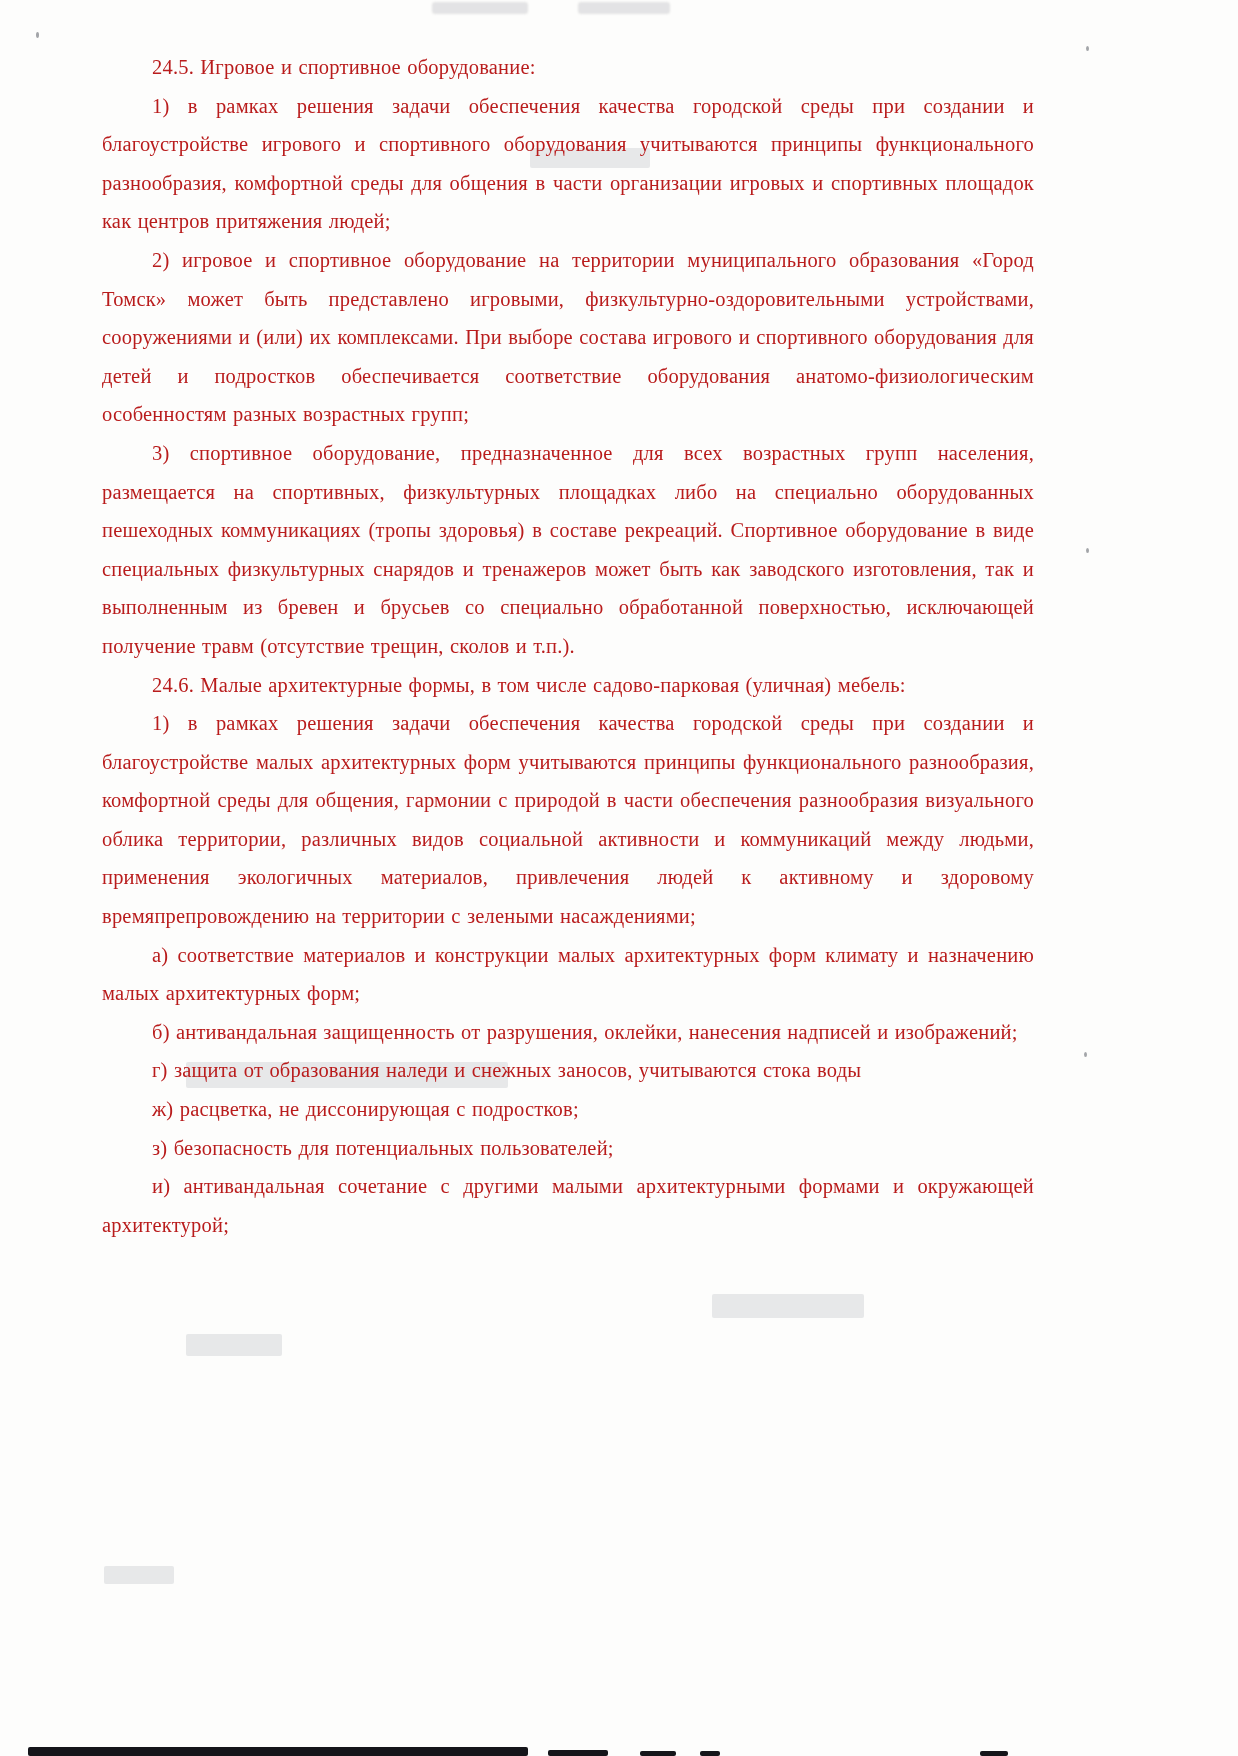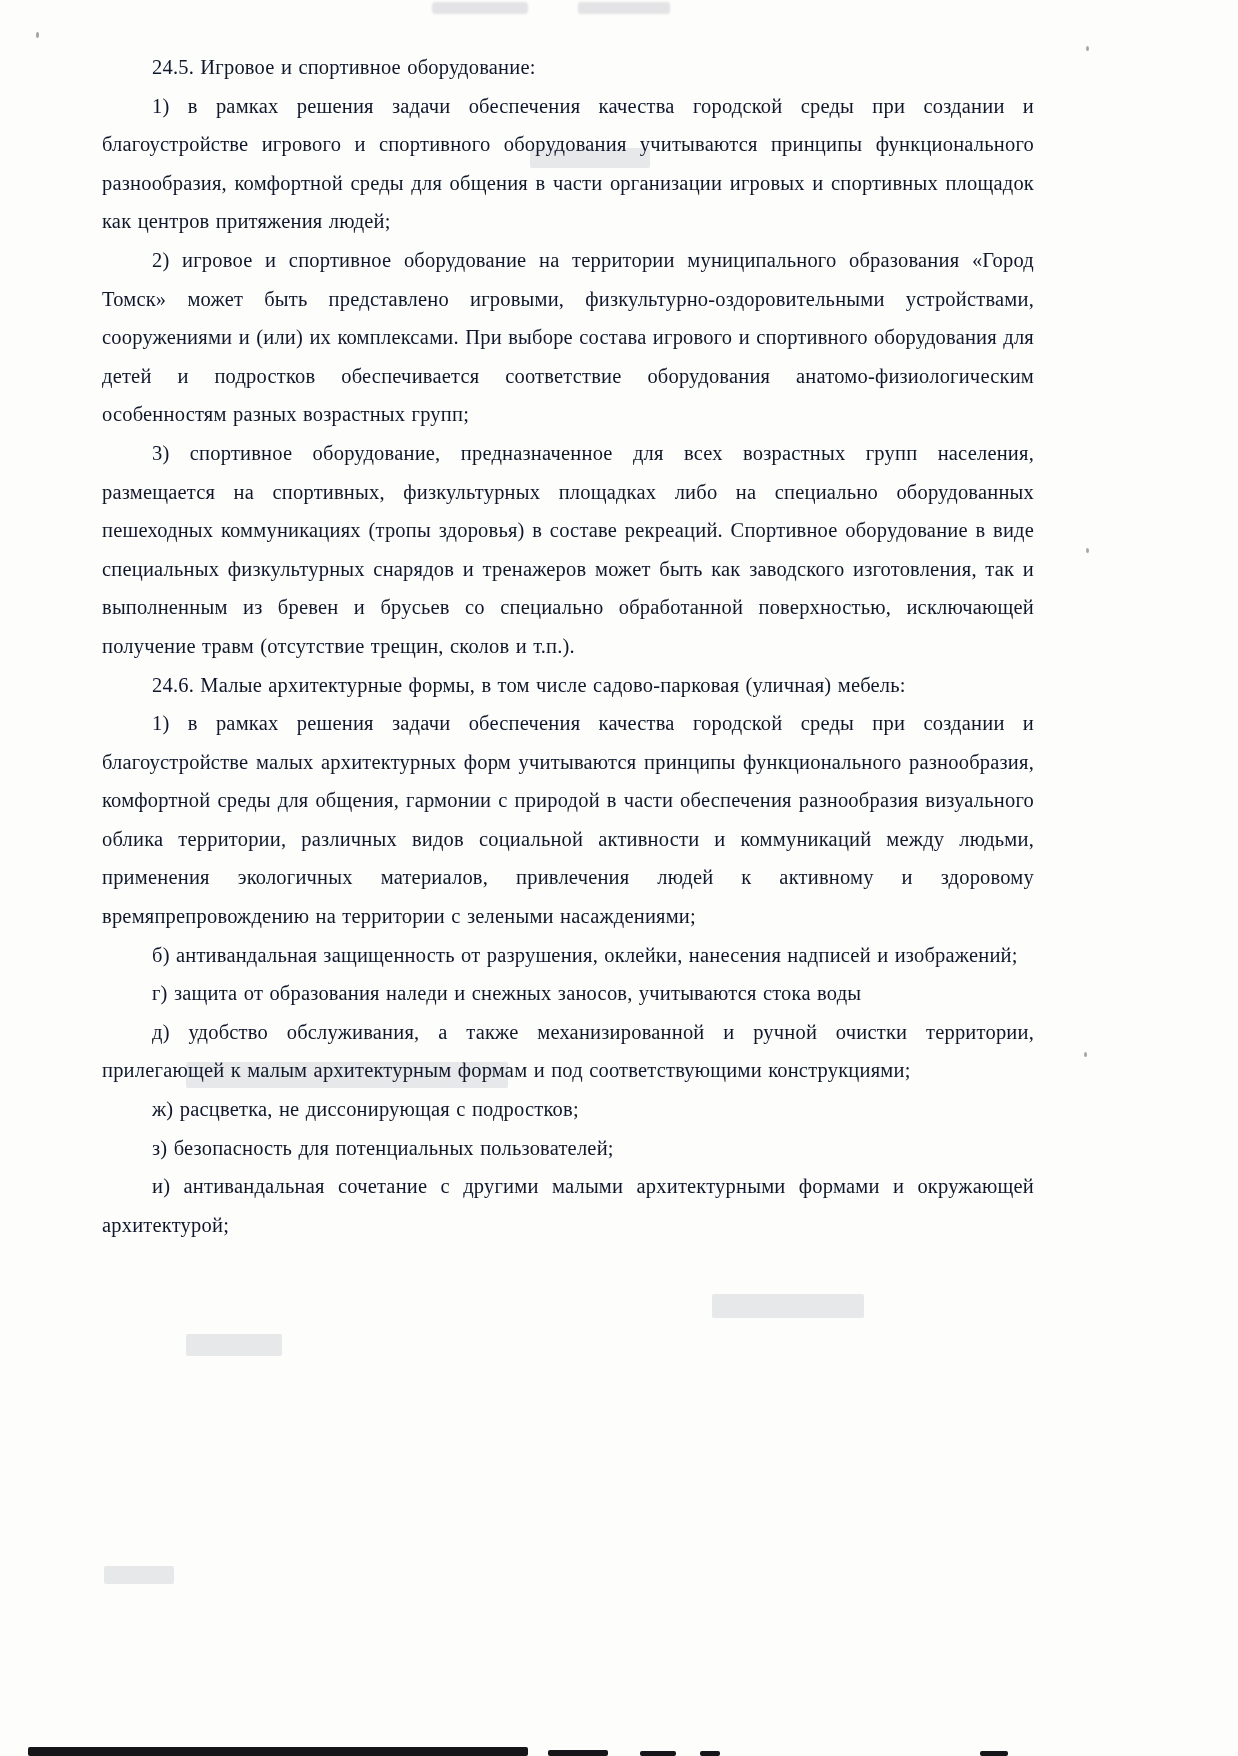--- a/index.html
+++ b/index.html
@@ -7,21 +7,21 @@
     padding: 0;
     background: #ffffff;
   }
   .page {
     position: relative;
     width: 1238px;
     height: 1756px;
     background: #fdfdfc;
     overflow: hidden;
     font-family: "Liberation Serif", "DejaVu Serif", serif;
-    color: #0f172a;
+    color: #b91c1c;
   }
   .text-block {
     position: absolute;
     left: 102px;
     top: 48px;
     width: 932px;
   }
   .text-block p {
     margin: 0;
     font-size: 20.5px;
@@ -80,21 +80,21 @@
   <div class="artifact ink" style="left:700px; top:1751px; width:20px; height:5px;"></div>
   <div class="artifact ink" style="left:980px; top:1751px; width:28px; height:5px;"></div>
 
   <div class="text-block">
     <p>24.5. Игровое и спортивное оборудование:</p>
     <p>1) в рамках решения задачи обеспечения качества городской среды при создании и благоустройстве игрового и спортивного оборудования учитываются принципы функционального разнообразия, комфортной среды для общения в части организации игровых и спортивных площадок как центров притяжения людей;</p>
     <p>2) игровое и спортивное оборудование на территории муниципального образования «Город Томск» может быть представлено игровыми, физкультурно-оздоровительными устройствами, сооружениями и (или) их комплексами. При выборе состава игрового и спортивного оборудования для детей и подростков обеспечивается соответствие оборудования анатомо-физиологическим особенностям разных возрастных групп;</p>
     <p>3) спортивное оборудование, предназначенное для всех возрастных групп населения, размещается на спортивных, физкультурных площадках либо на специально оборудованных пешеходных коммуникациях (тропы здоровья) в составе рекреаций. Спортивное оборудование в виде специальных физкультурных снарядов и тренажеров может быть как заводского изготовления, так и выполненным из бревен и брусьев со специально обработанной поверхностью, исключающей получение травм (отсутствие трещин, сколов и т.п.).</p>
     <p>24.6. Малые архитектурные формы, в том числе садово-парковая (уличная) мебель:</p>
     <p>1) в рамках решения задачи обеспечения качества городской среды при создании и благоустройстве малых архитектурных форм учитываются принципы функционального разнообразия, комфортной среды для общения, гармонии с природой в части обеспечения разнообразия визуального облика территории, различных видов социальной активности и коммуникаций между людьми, применения экологичных материалов, привлечения людей к активному и здоровому времяпрепровождению на территории с зелеными насаждениями;</p>
+    <p>а) соответствие материалов и конструкции малых архитектурных форм климату и назначению малых архитектурных форм;</p>
     <p>б) антивандальная защищенность от разрушения, оклейки, нанесения надписей и изображений;</p>
     <p>г) защита от образования наледи и снежных заносов, учитываются стока воды</p>
-    <p>д) удобство обслуживания, а также механизированной и ручной очистки территории, прилегающей к малым архитектурным формам и под соответствующими конструкциями;</p>
     <p>ж) расцветка, не диссонирующая с подростков;</p>
     <p>з) безопасность для потенциальных пользователей;</p>
     <p>и) антивандальная сочетание с другими малыми архитектурными формами и окружающей архитектурой;</p>
   </div>
 
 </div>
 
 </body></html>

